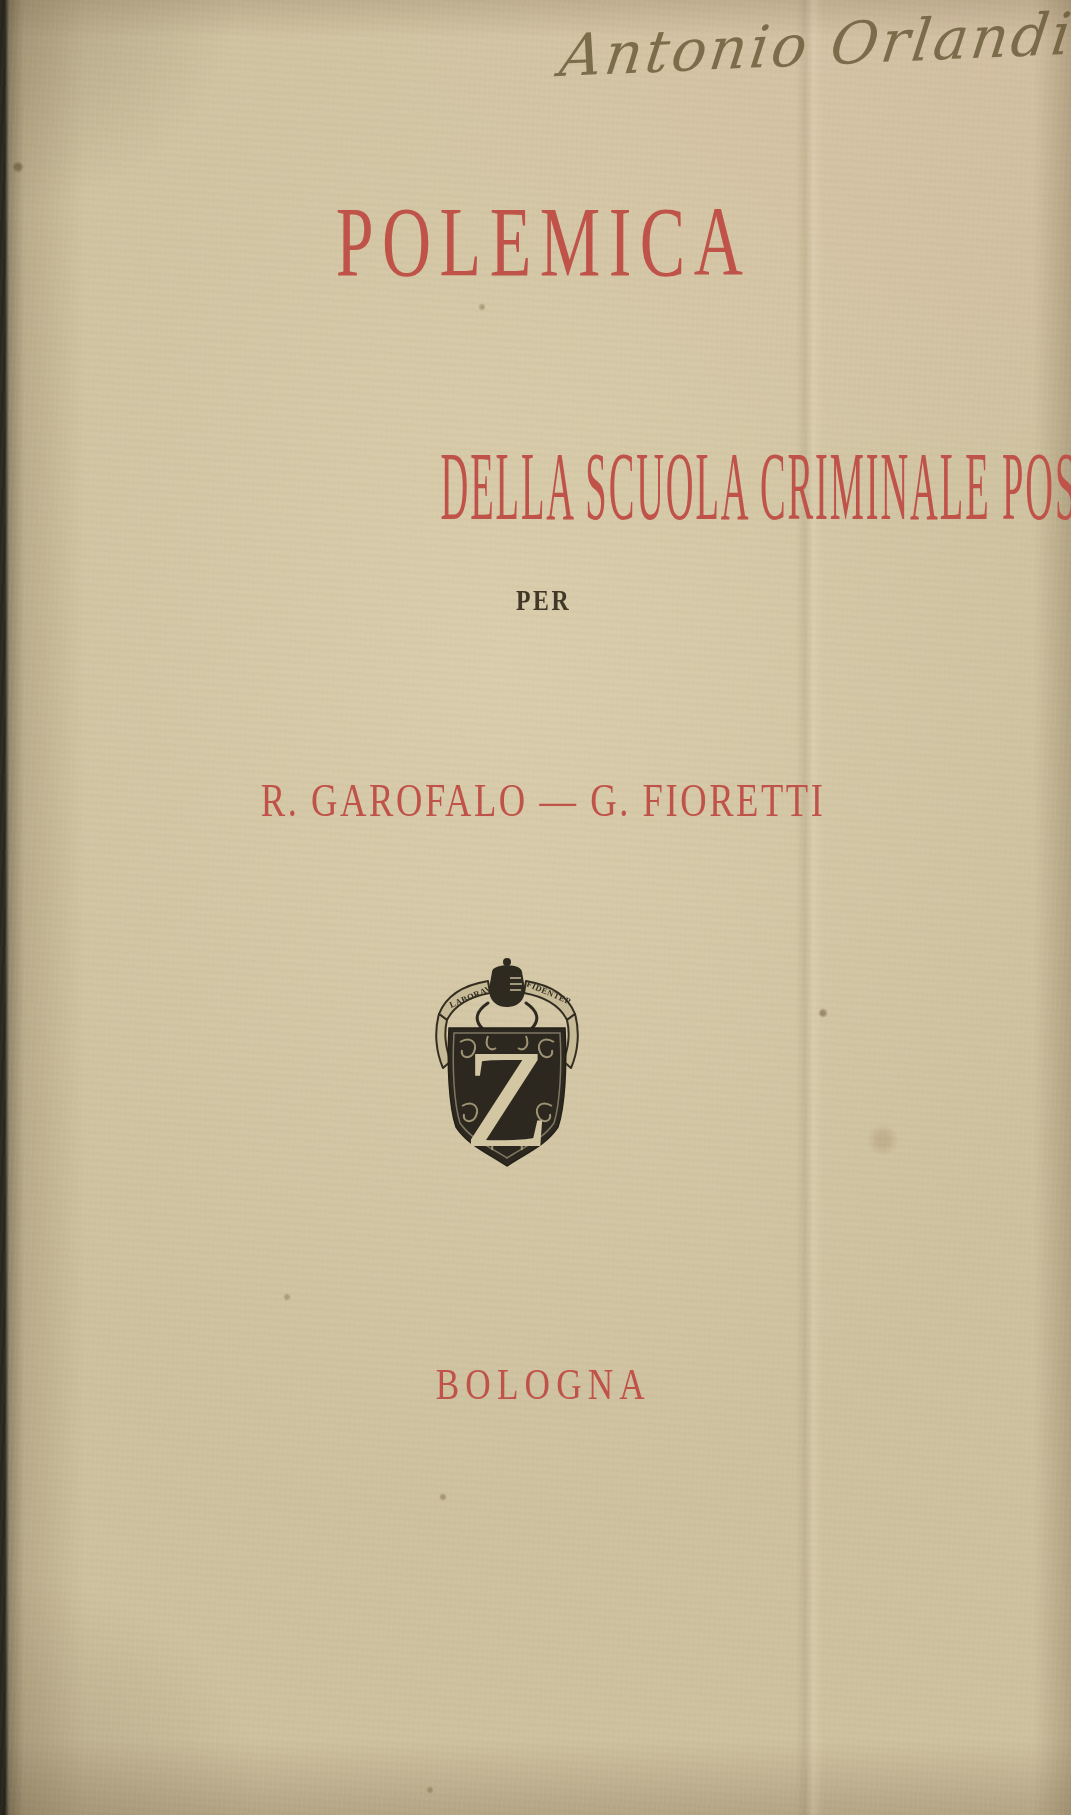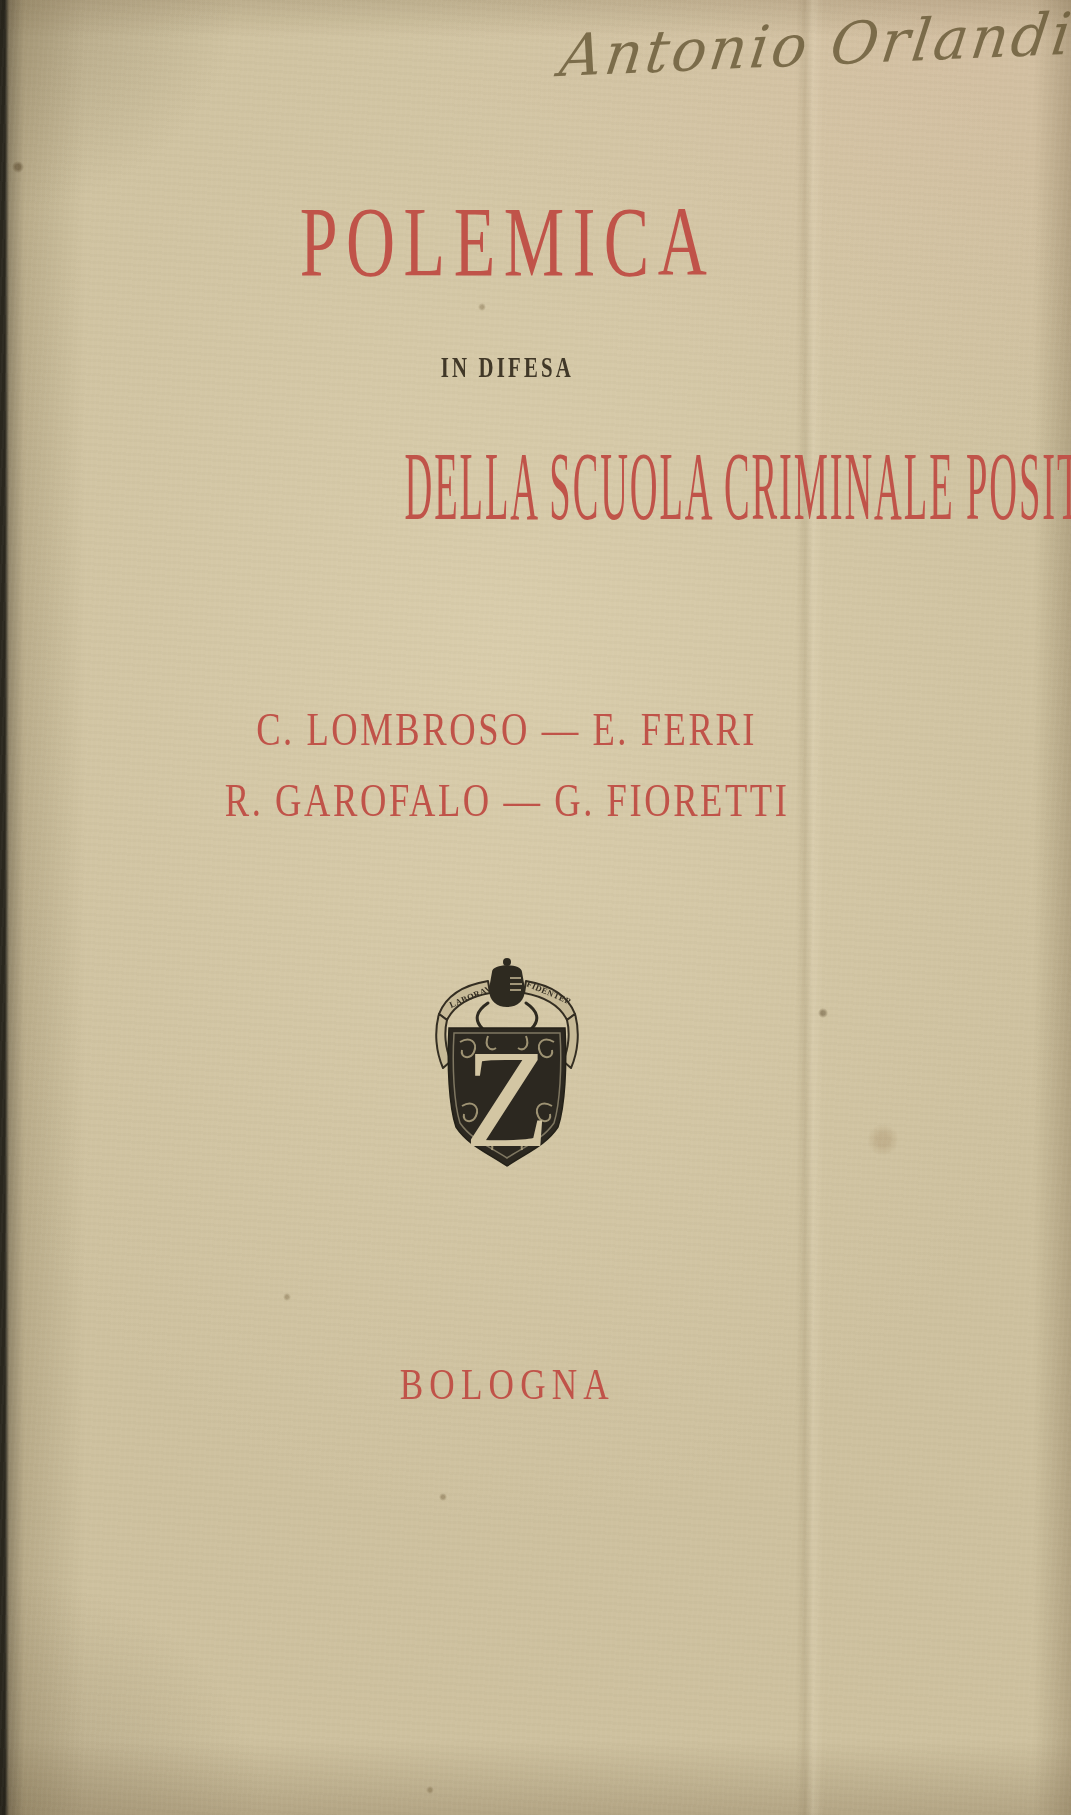--- a/index.html
+++ b/index.html
@@ -44,21 +44,21 @@
   }
   
   .grain{
     position:absolute;inset:0;pointer-events:none;
     background-image:
       repeating-linear-gradient(93deg, rgba(255,255,255,.022) 0 2px, rgba(0,0,0,0) 2px 5px),
       repeating-linear-gradient(4deg, rgba(60,50,30,.02) 0 3px, rgba(0,0,0,0) 3px 7px);
   }
   .line{
     position:absolute;left:0;width:1014px;
-    text-align:center;line-height:1;white-space:nowrap;
+    text-align:center;line-height:1;white-space:nowrap;padding-left:36px;
   }
   .line>span{display:inline-block;transform-origin:50% 50%;}
 
   .inscription{
     position:absolute;left:560px;top:6px;width:520px;height:110px;
     font-family:"DejaVu Serif","Liberation Serif",serif;
     font-style:italic;font-size:58px;letter-spacing:3px;line-height:100px;
     color:var(--sig);
     transform:rotate(-2.5deg) skewX(-10deg);
     transform-origin:0 50%;
@@ -108,32 +108,29 @@
 
 <div class="page">
   <div class="grain"></div>
 
   <div class="inscription">Antonio Orlandi</div>
 
   <div class="line" id="title">
     <span>POLEMICA</span>
   </div>
 
-  <div class="line" id="subtitle-prefix">
-    <span>IN DIFESA</span>
-  </div>
 
   <div class="line" id="subtitle">
     <span>DELLA SCUOLA CRIMINALE POSITIVA</span>
   </div>
 
+  <div class="line" id="byline">
+    <span>PER</span>
+  </div>
 
-  <div class="line" id="authors1">
-    <span>C. LOMBROSO — E. FERRI</span>
-  </div>
 
   <div class="line" id="authors2">
     <span>R. GAROFALO — G. FIORETTI</span>
   </div>
 
   <svg class="device" viewBox="0 0 152 215" width="152" height="215">
 
     <g>
       <path class="ribbon" d="M9,58 C16,40 34,29 58,25 L60,37 C38,41 24,50 17,64 Z"></path>
       <path class="ribbon" d="M9,58 C4,76 6,96 13,112 L21,105 C15,92 14,76 17,64 Z"></path>

